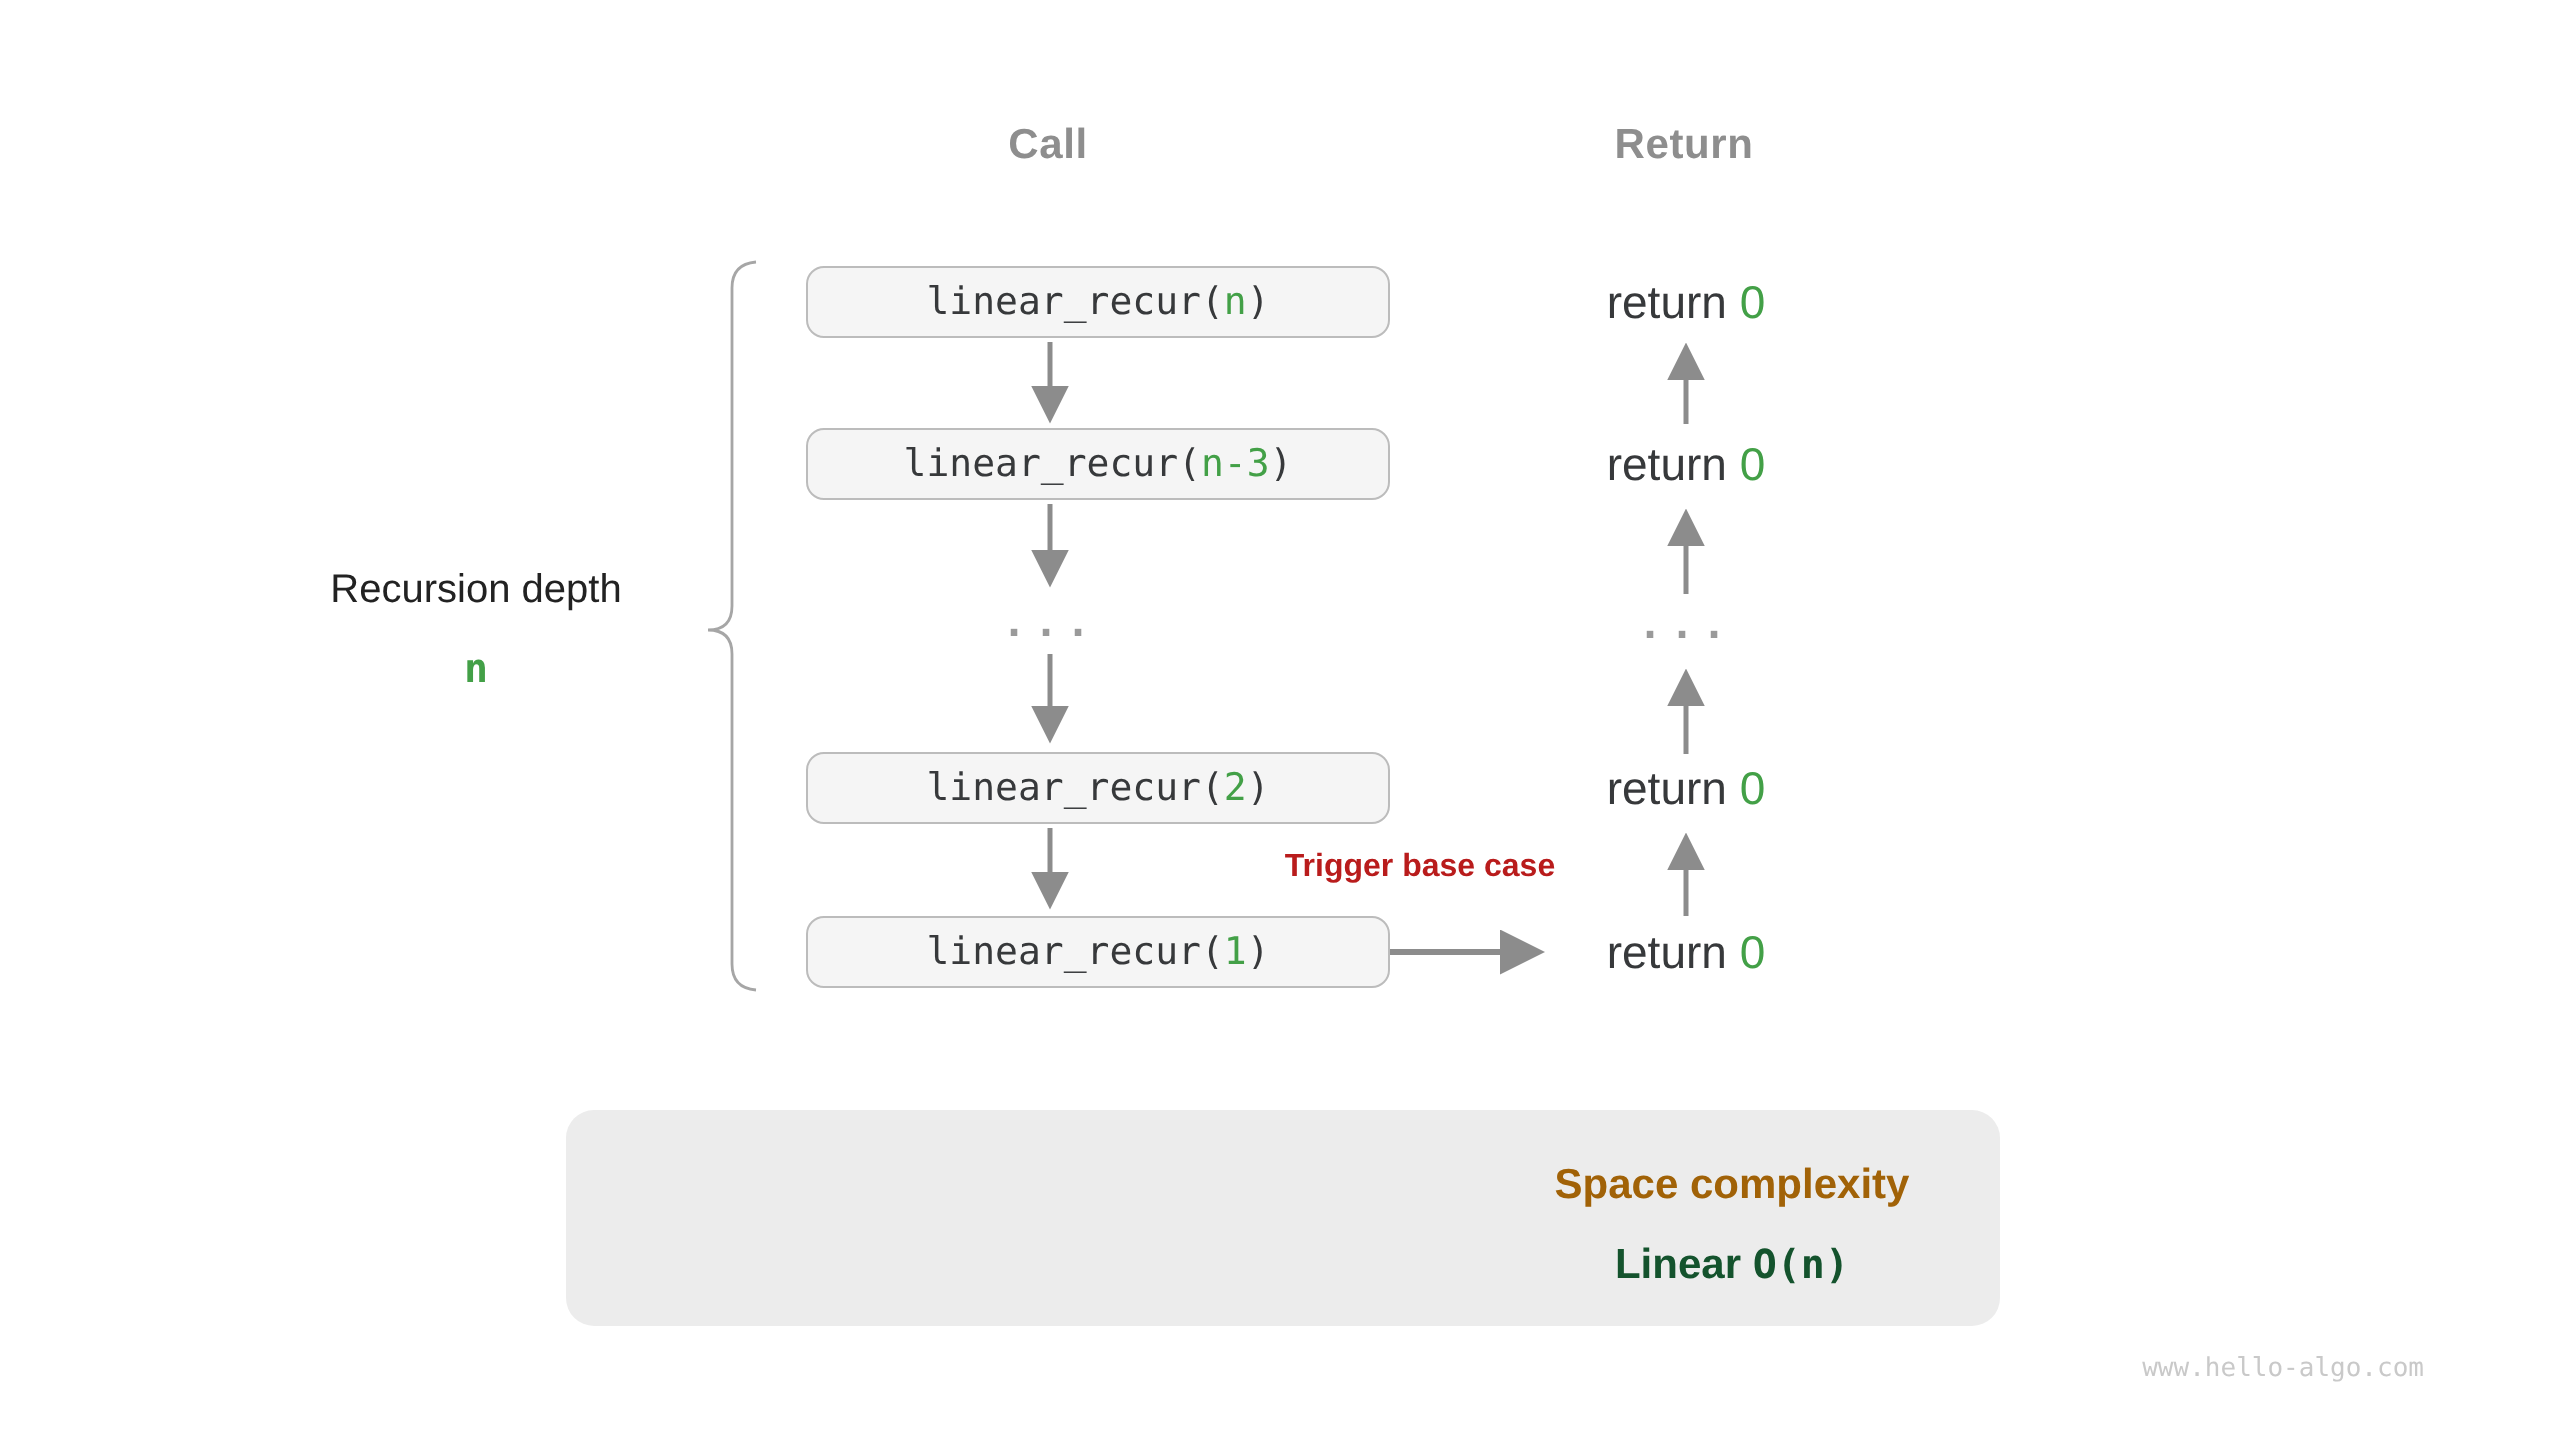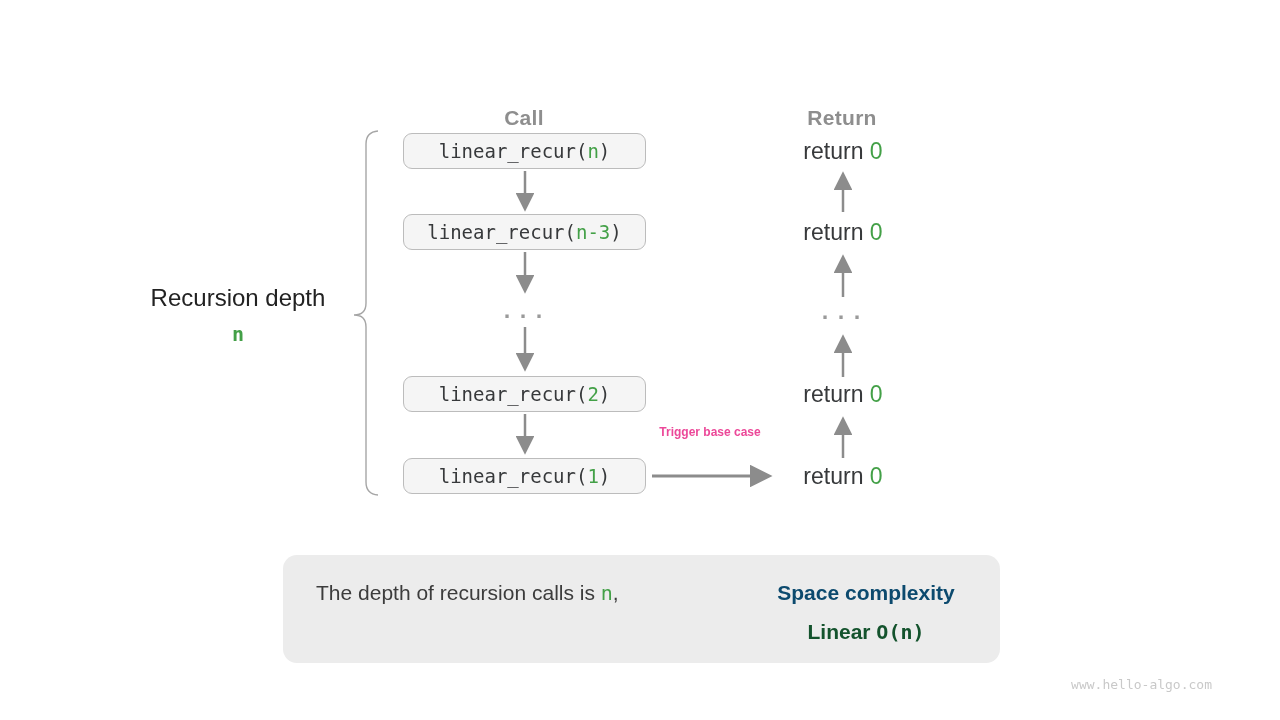--- a/index.html
+++ b/index.html
@@ -8,46 +8,45 @@
     font-family:"Liberation Sans", sans-serif;overflow:hidden;
   }
   .abs{position:absolute;}
   .cx{transform:translateX(-50%);}
   .mono{font-family:"DejaVu Sans Mono", monospace;}
   .green{color:#43a047;}
   .blue{color:#14532d;}
   .col-header{
     font-size:21px;font-weight:bold;color:#8e8e8e;letter-spacing:0.3px;
     white-space:nowrap;
-    margin-top:45px;
   }
   .call-box{
-    left:403px;width:243px;height:36px;box-sizing:border-box;
+    left:403px;width:292px;height:36px;box-sizing:border-box;
     background:#f5f5f5;border:1.5px solid #bcbcbc;border-radius:9px;
     display:flex;align-items:center;justify-content:center;
     font-family:"DejaVu Sans Mono", monospace;font-size:19px;color:#37393b;
     white-space:nowrap;
   }
   .return-text{
     font-family:Liberation Sans, sans-serif;font-size:23px;color:#37393b;
     white-space:nowrap;line-height:22px;
   }
   .ellipsis{
     font-family:"DejaVu Sans Mono", monospace;font-weight:bold;font-size:20px;
     color:#9a9a9a;letter-spacing:4px;white-space:nowrap;
   }
-  .depth-label{font-size:24px;color:#222222;white-space:nowrap;}
+  .depth-label{font-size:20px;color:#222222;white-space:nowrap;}
   .depth-n{font-family:"DejaVu Sans Mono", monospace;font-weight:bold;font-size:20px;}
-  .trigger-label{font-size:12px;font-weight:bold;color:#ec4899;white-space:nowrap;}
+  .trigger-label{font-size:16px;font-weight:bold;color:#b91c1c;white-space:nowrap;}
   .summary-panel{
     left:283px;top:555px;width:717px;height:108px;background:#ececec;border-radius:14px;
   }
   .summary-line{font-size:21px;color:#3c3c3c;white-space:nowrap;line-height:25px;}
   .summary-line .mono{font-size:20px;}
-  .result-title{font-size:21px;font-weight:bold;color:#0c4a6e;white-space:nowrap;}
+  .result-title{font-size:21px;font-weight:bold;color:#a16207;white-space:nowrap;}
   .result-value{font-size:21px;font-weight:bold;white-space:nowrap;}
   .result-value .mono{font-size:20px;font-weight:bold;}
   .watermark{
     font-family:"DejaVu Sans Mono", monospace;font-size:13px;color:#c9c9c9;white-space:nowrap;text-align:right;
   }
 </style>
 </head>
 <body>
 
 <svg class="abs" style="left:0;top:0;" width="1280" height="720" viewBox="0 0 1280 720">
@@ -120,22 +119,19 @@
 <div class="abs cx return-text" style="left:843px;top:383px;">
   <span>return </span><span class="green">0</span>
 </div>
 <div class="abs cx return-text" style="left:843px;top:465px;">
   <span>return </span><span class="green">0</span>
 </div>
 
 <div class="abs cx trigger-label" style="left:710px;top:425px;">Trigger base case</div>
 
 <div class="abs summary-panel">
-  <div class="abs summary-line" style="left:33px;top:25px;">
-    <span>The depth of recursion calls is </span><span class="mono green">n</span><span>,</span>
-  </div>
   <div class="abs cx result-title" style="left:583px;top:26px;">Space complexity</div>
   <div class="abs cx result-value blue" style="left:583px;top:65px;">
     <span>Linear </span><span class="mono">O(</span><span class="mono">n</span><span class="mono">)</span>
   </div>
 </div>
 
 <div class="abs watermark" style="right:68px;top:677px;">www.hello-algo.com</div>
 
 </body></html>

